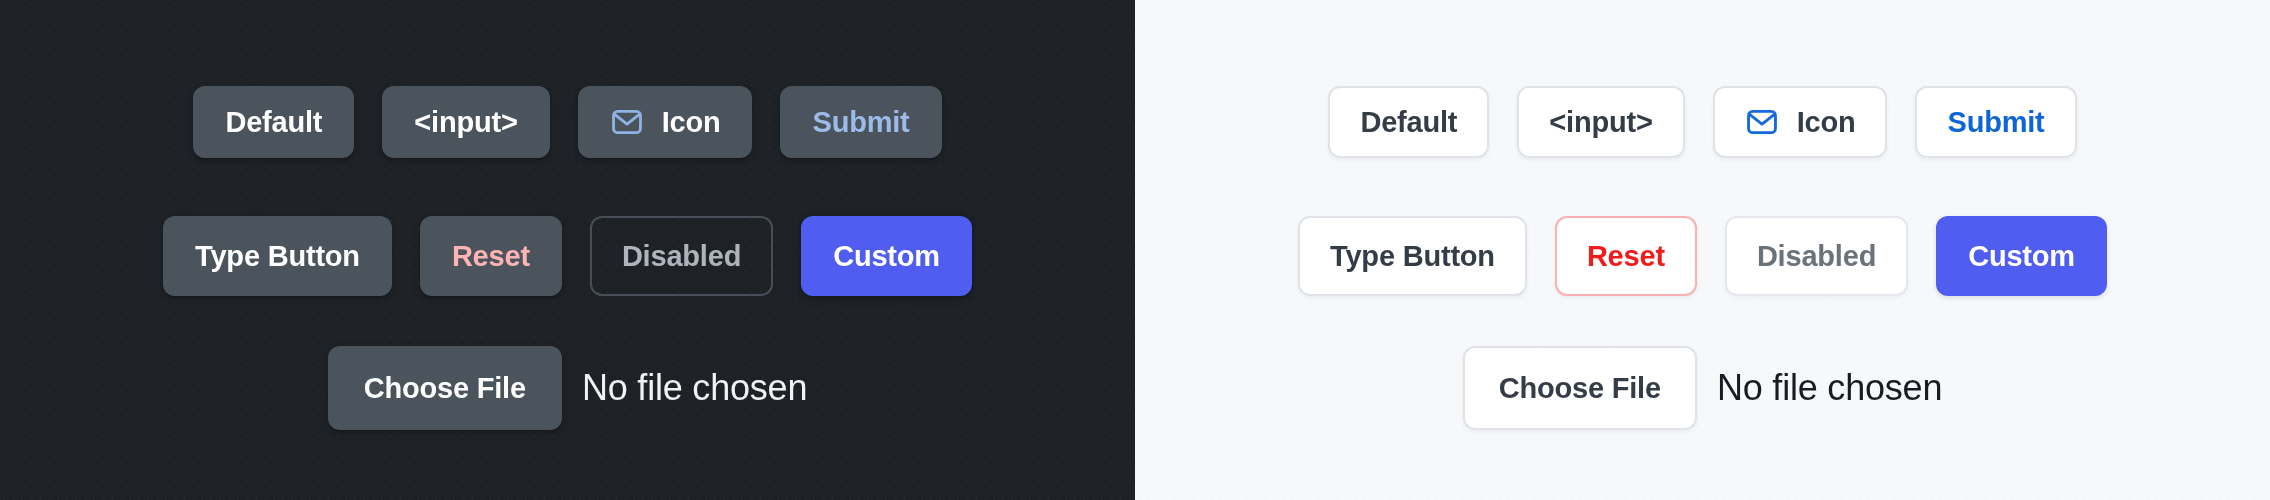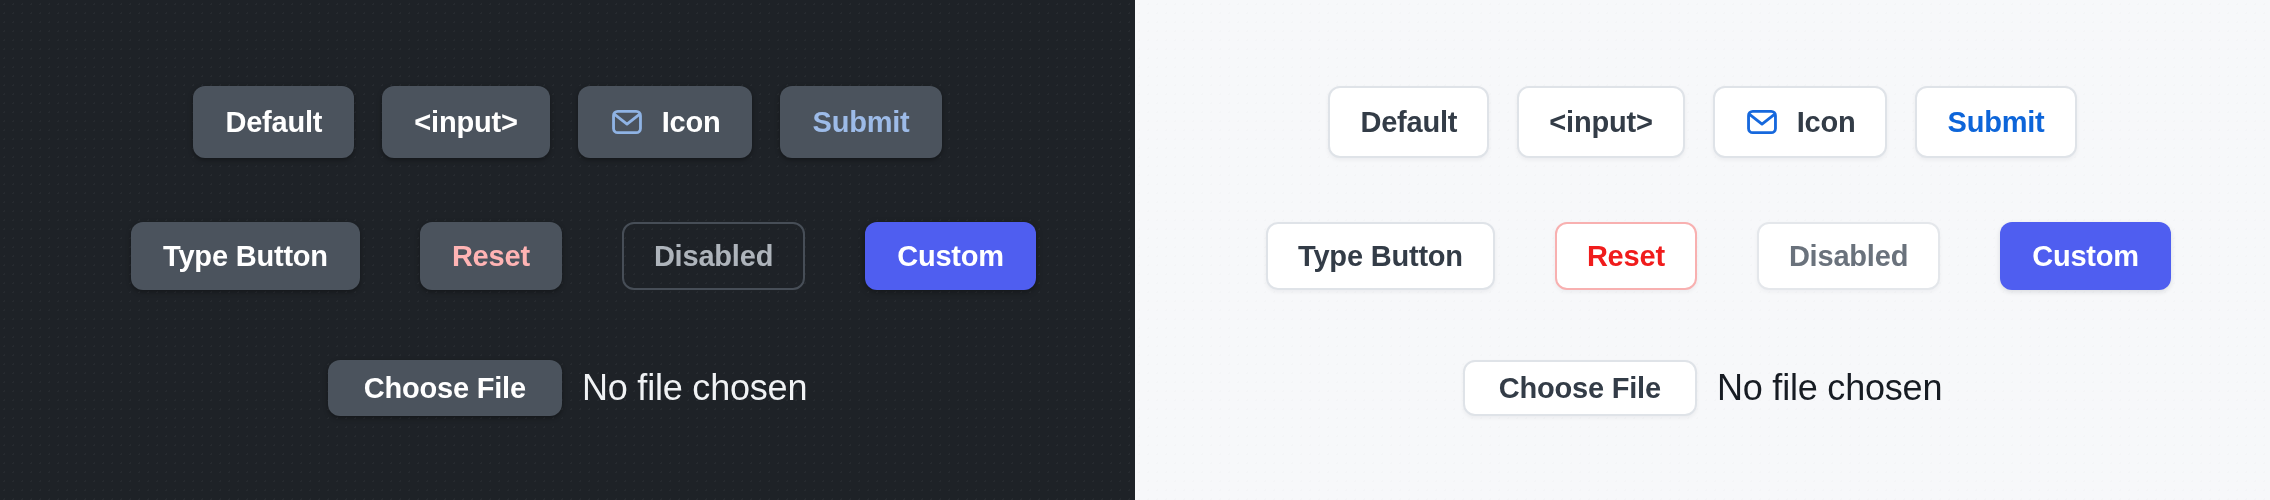--- a/index.html
+++ b/index.html
@@ -77,22 +77,22 @@
     border: 2px solid transparent;
     font-family: "Liberation Sans", sans-serif;
     font-size: 29px;
     font-weight: bold;
     letter-spacing: -0.2px;
     white-space: nowrap;
     line-height: 1;
     cursor: pointer;
     user-select: none;
   }
-  .row.r2 .btn { height: 68px; margin-left: 32px; }
-  .row.r3 .btn { height: 56px; padding: 0 34px; }
+  .row.r2 .btn { height: 80px; }
+  .row.r3 .btn { height: 84px; padding: 0 34px; }
 
   
   .dark .btn-solid {
     background: #4b535d;
     color: #ffffff;
     box-shadow: 0 2px 5px rgba(0,0,0,.35);
   }
   .dark .btn-solid.accent-blue  { color: #9dbbe8; }
   .dark .btn-solid.accent-red   { color: #ffb4b4; }
   .dark .btn-outline {

